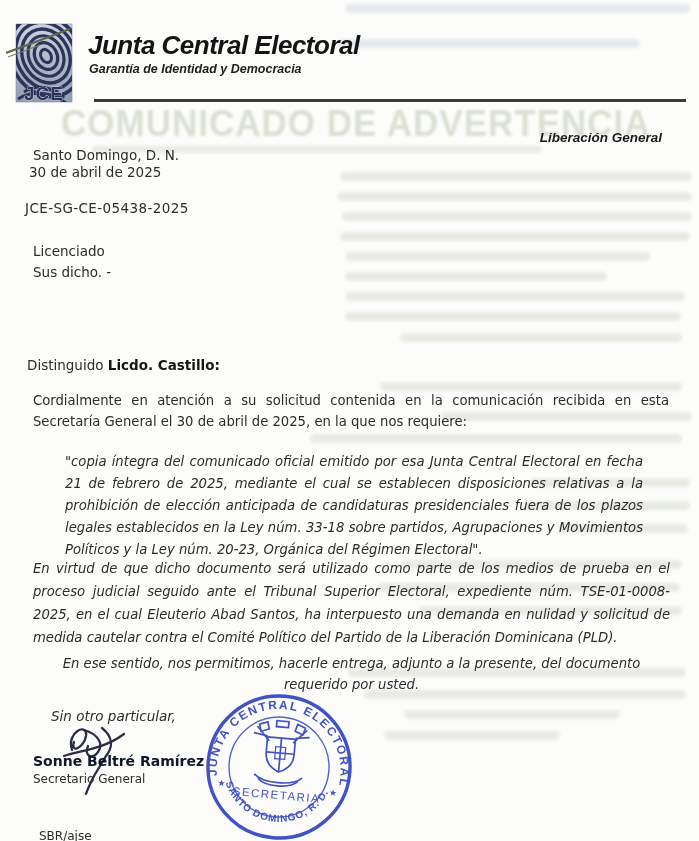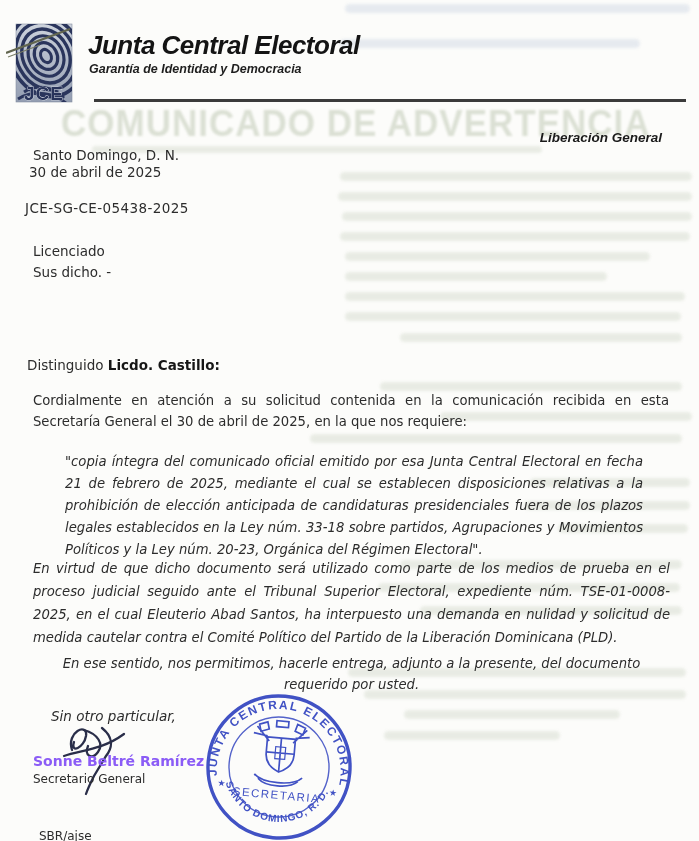--- a/index.html
+++ b/index.html
@@ -37,21 +37,21 @@
   .g2{background:#e1e6ed;}
 
   
   .t{font-size:13.5px;line-height:17px;color:#2c2c2c;}
   .block{line-height:20.5px;}
   .bold{font-weight:bold;color:#161616;}
   .para{font-size:13.2px;line-height:21px;text-align:justify;color:#2c2c2c;}
   .quote{font-style:italic;line-height:22px;}
   .ital{font-style:italic;line-height:23px;}
   .closing{font-style:italic;font-size:13.5px;}
-  .sig-name{font-weight:bold;font-size:14px;color:#8b5cf6;}
+  .sig-name{font-weight:bold;font-size:14px;color:#0f172a;}
   .sig-line{font-size:12px;}
 
   .seal{transform:rotate(5deg);opacity:.92;}
   svg text{font-family:"Liberation Sans",sans-serif;}
 </style>
 </head>
 <body>
 
 <div class="page">
 

